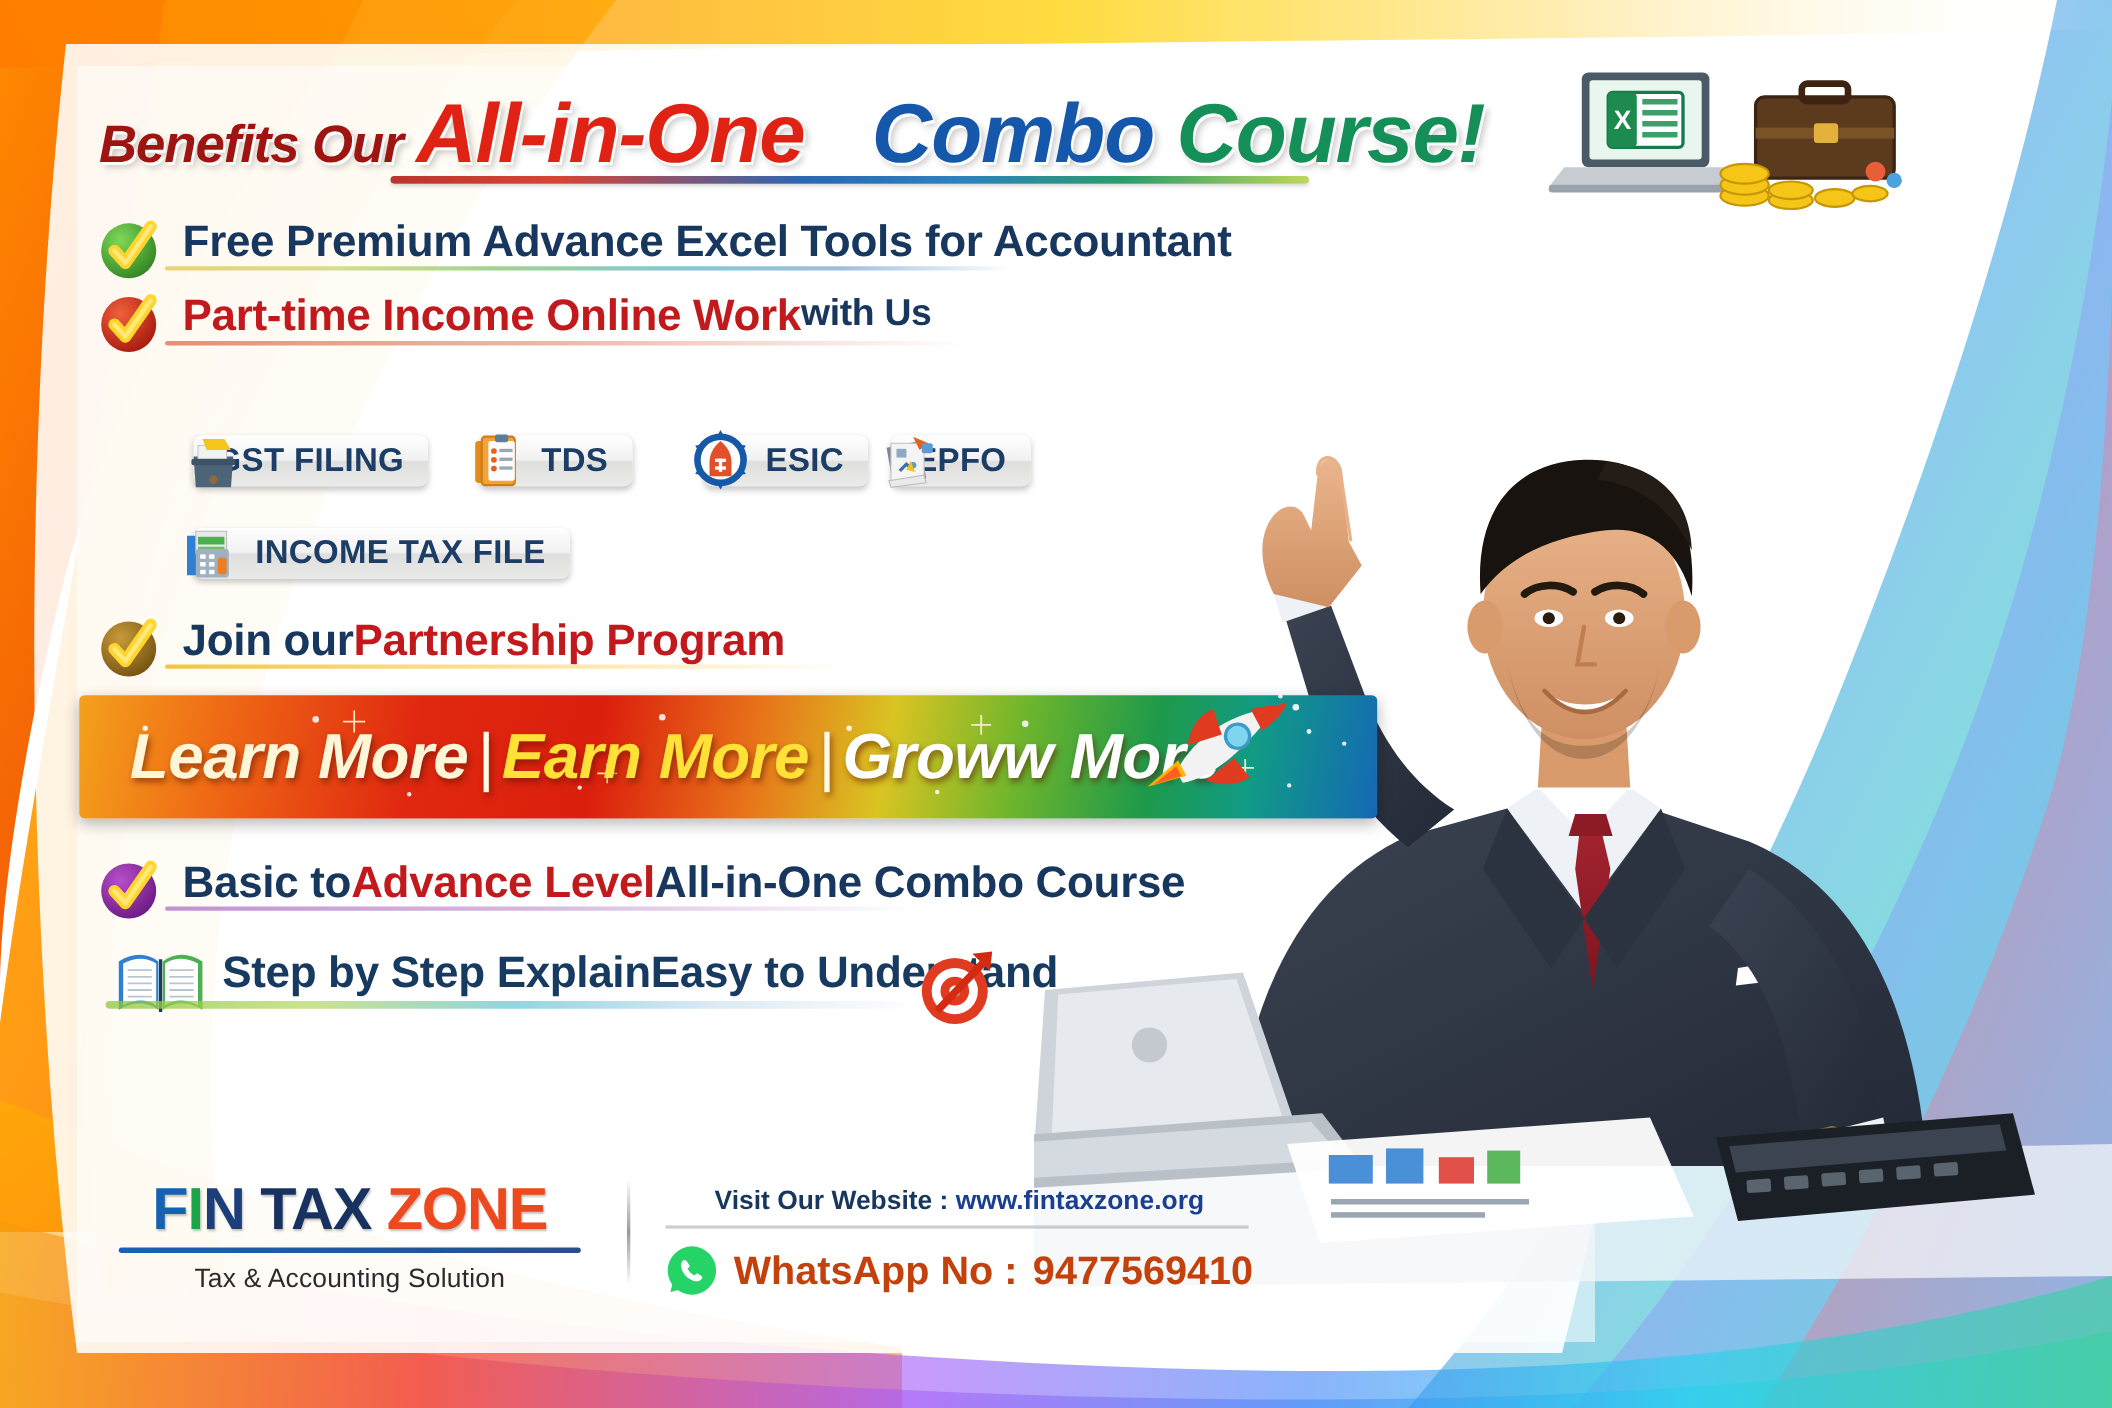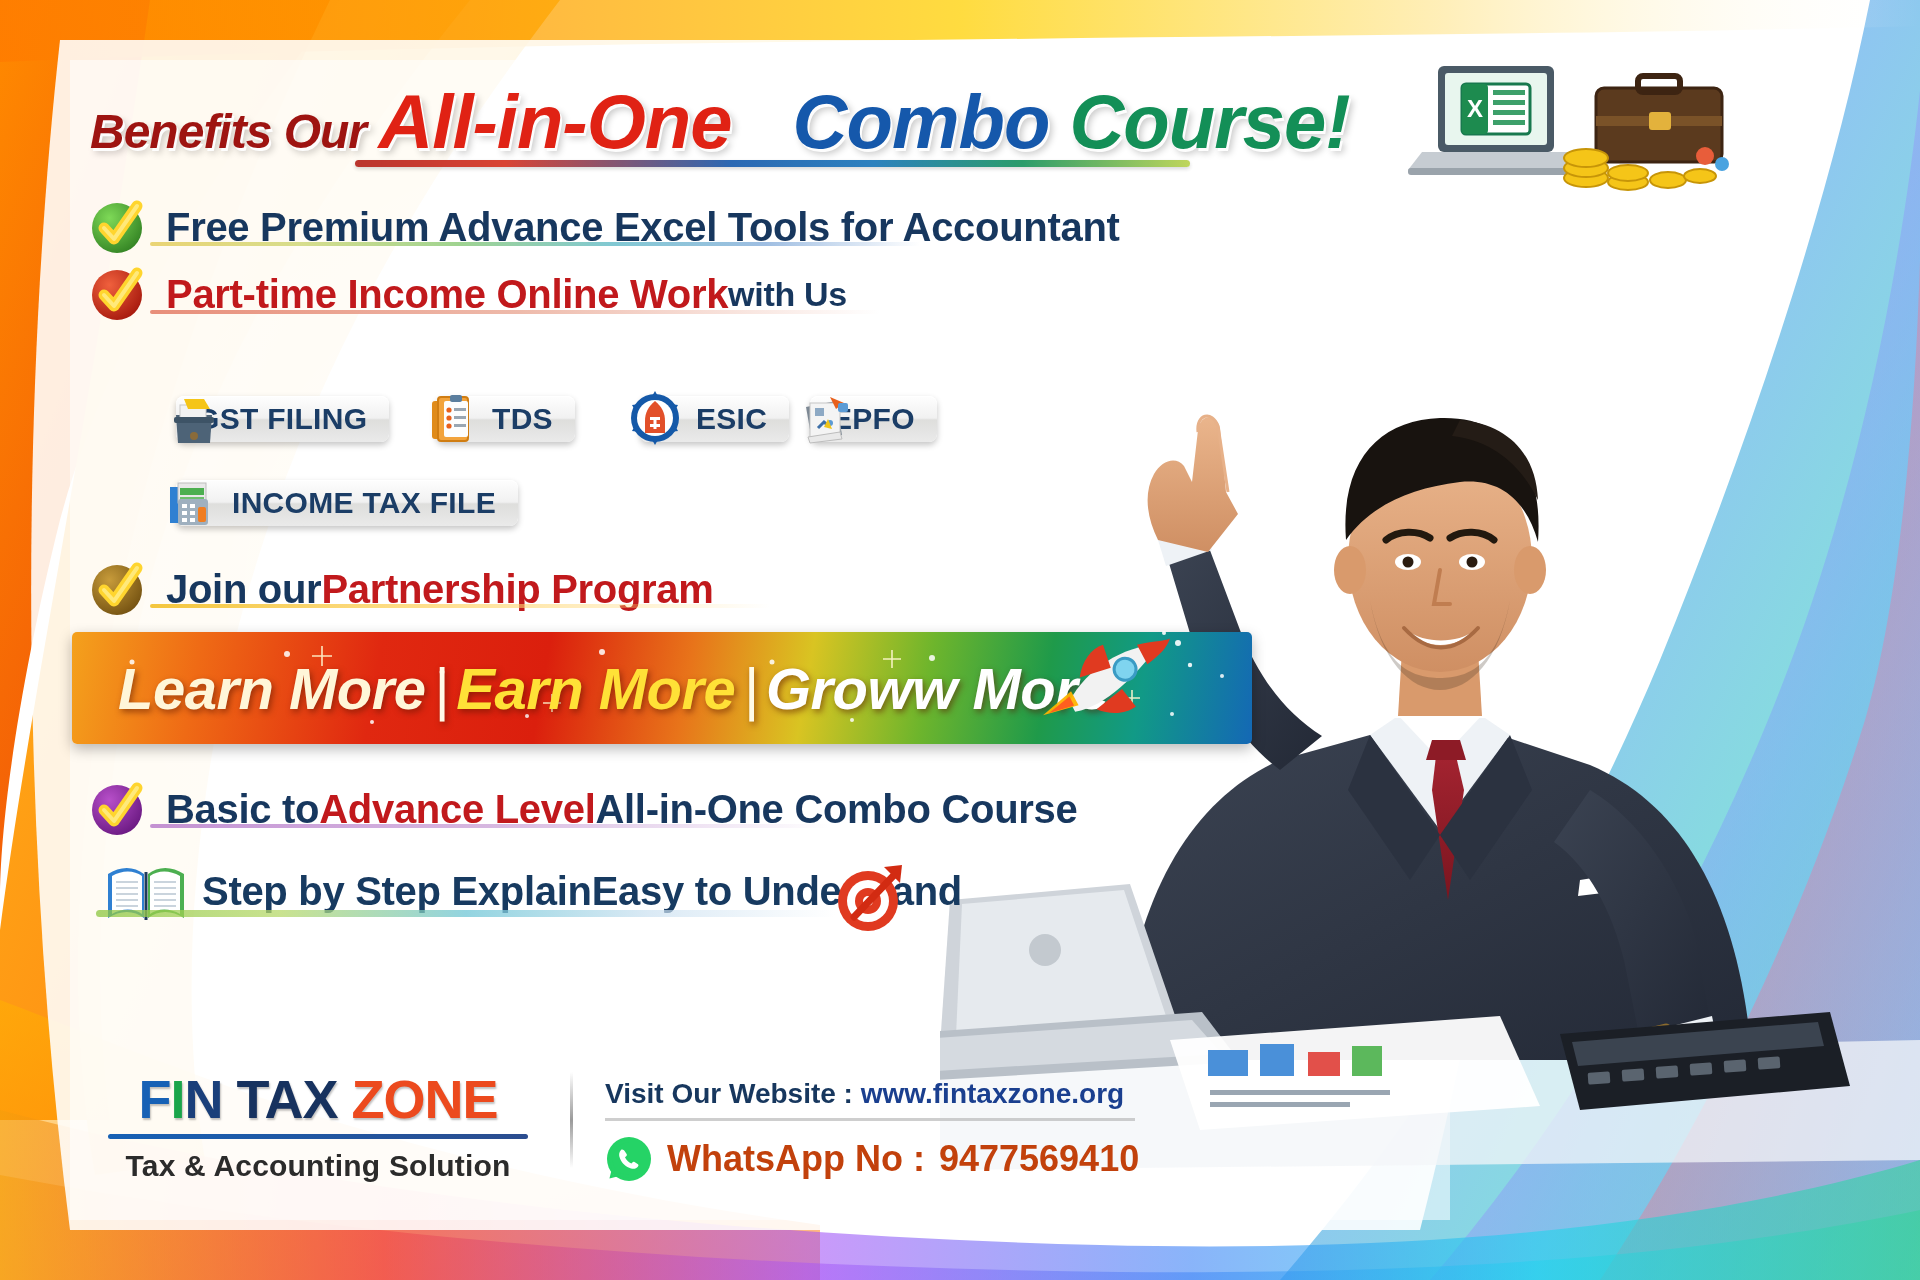--- a/index.html
+++ b/index.html
@@ -29,21 +29,21 @@
   .hl-c { color:#1558ab;margin-left:41px; }
   .hl-d { color:#138f57; }
   .headline-rule {
     position:absolute; left:355px; top:160px; width:835px; height:7px;
     background:linear-gradient(90deg,#b32018 0%,#d5301f 18%,#1558ab 45%,#1774b8 62%,#15925b 80%,#b9d24a 100%);
     border-radius:4px; opacity:.9;
     box-shadow:0 2px 4px rgba(0,0,0,.18);
   }
 
   
-  .row { position:absolute; display:flex; align-items:center; white-space:nowrap; }
+  .row { position:absolute; display:flex; white-space:nowrap; }
   .tick { width:58px; height:58px; flex:0 0 58px; position:relative; margin-right:18px; }
   .row-text { font-size:40px; font-weight:bold; letter-spacing:-.3px; }
   .t-navy { color:#17375e; }
   .t-red  { color:#c1191c; }
   .t-dark { color:#173a60; }
   .underline {
     position:absolute; height:4px; border-radius:3px; opacity:.75;
   }
 
   
@@ -80,27 +80,27 @@
   .logo-wrap { position:absolute; left:108px; top:1068px; }
   .logo-main { font-size:54px; font-weight:bold; letter-spacing:-1px; white-space:nowrap;
                text-shadow:1px 2px 2px rgba(0,0,0,.25);text-align:center; }
   .lg-f { color:#1761b5; }
   .lg-i { color:#1aa54a; }
   .lg-n { color:#1a3f7a; }
   .lg-tax { color:#17325f; }
   .lg-zone { color:#ec4a1e; }
   .logo-rule { margin-top:4px; width:420px; height:5px;
                background:linear-gradient(90deg,#1761b5,#2b4d8f); border-radius:3px; }
-  .logo-sub { margin-top:10px; font-size:30px; color:#2b2b2b; letter-spacing:.2px; text-align:center; width:420px;font-weight:bold; }
+  .logo-sub { margin-top:10px; font-size:24px; color:#2b2b2b; letter-spacing:.2px; text-align:center; width:420px; }
 
   .vdivider { position:absolute; left:570px; top:1072px; width:3px; height:96px;
               background:linear-gradient(180deg,rgba(120,120,120,0),#9a9a9a,rgba(120,120,120,0)); }
 
   .contact { position:absolute; left:605px; top:1078px; }
-  .c-line1 { font-size:28px; font-weight:bold; color:#17375e; white-space:nowrap; }
+  .c-line1 { font-size:24px; font-weight:bold; color:#17375e; white-space:nowrap;text-align:center; }
   .c-url { color:#1a3f8f; }
   .c-rule { margin-top:8px; width:530px; height:3px; background:#b9b9b9; opacity:.7; }
   .c-line2 { margin-top:14px; display:flex; align-items:center; gap:14px;
              font-size:36px; font-weight:bold; color:#c2410c; white-space:nowrap;text-align:center; }
   .wa { width:48px; height:48px; flex:0 0 48px; }
 
   
   #photo { position:absolute; right:0; top:0; width:980px; height:1280px; z-index:3; }
 </style>
 </head>

